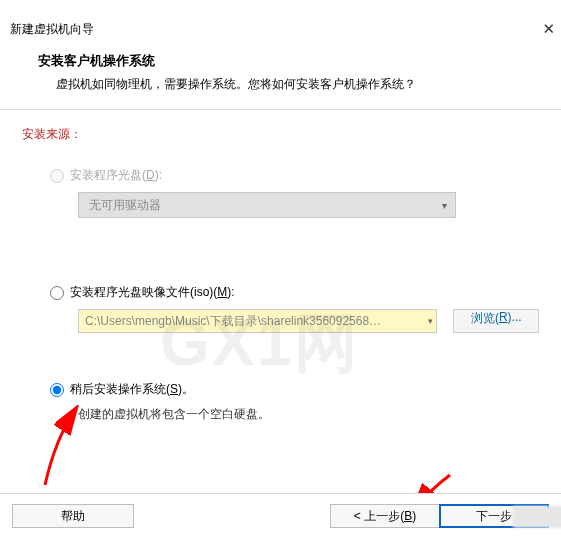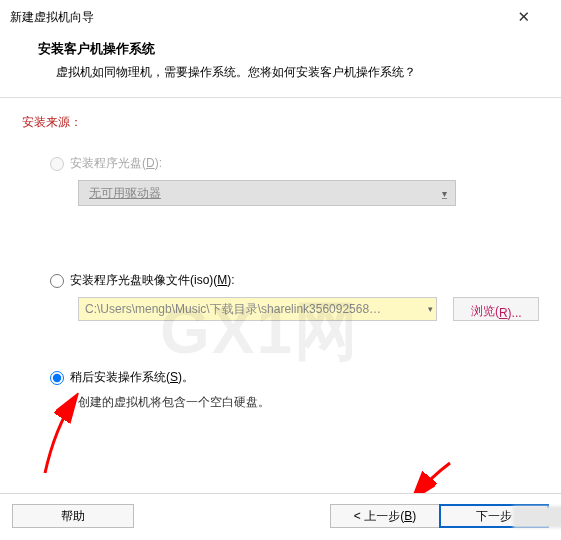--- a/index.html
+++ b/index.html
@@ -10,22 +10,23 @@
     color: #000;
     width: 561px;
     height: 540px;
     overflow: hidden;
     position: relative;
   }
   .titlebar {
     display: flex;
     align-items: center;
     justify-content: space-between;
-    padding: 6px 25px 4px 10px;
-    font-size: 12px;
+    padding: 6px 0 4px 10px;
+    font-size: 12px;
+    margin-top: 12px;
   }
   .close-x {
     font-size: 15px;
     font-family: Arial, sans-serif;
     color: #333;
     cursor: pointer;
     padding: 2px 6px;
   }
   .header {
     padding: 6px 30px 16px 30px;
@@ -74,21 +75,20 @@
     height: 26px;
     background: #e1e1e1;
     border: 1px solid #c5c5c5;
     display: flex;
     align-items: center;
     justify-content: space-between;
     padding: 0 8px 0 10px;
     color: #888;
     font-size: 12px;
     margin-top: 6px;
-    text-decoration: underline;
   }
   .dropdown .chev {
     font-size: 10px;
     color: #666;
   }
   .textbox-row {
     display:flex;
     align-items:center;
     gap:16px;
     margin-top:6px;
@@ -104,23 +104,23 @@
     padding: 0 4px 0 6px;
     color: #888;
     font-size: 12px;
   }
   .textbox .chev { font-size:9px; color:#666; }
   .browse-btn {
     width: 90px;
     height: 24px;
     border: 1px solid #ccc;
     background: #f5f5f5;
-    color: #be185d;
-    font-size: 12px;
-    display:flex; align-items:flex-end; justify-content:center;
+    color: #0369a1;
+    font-size: 12px;
+    display:flex; align-items:flex-start; justify-content:center;
     cursor:pointer;
   }
   .subnote {
     font-size:12px;
     color:#333;
   }
   .watermark {
     position:absolute;
     left:160px;
     top:190px;

